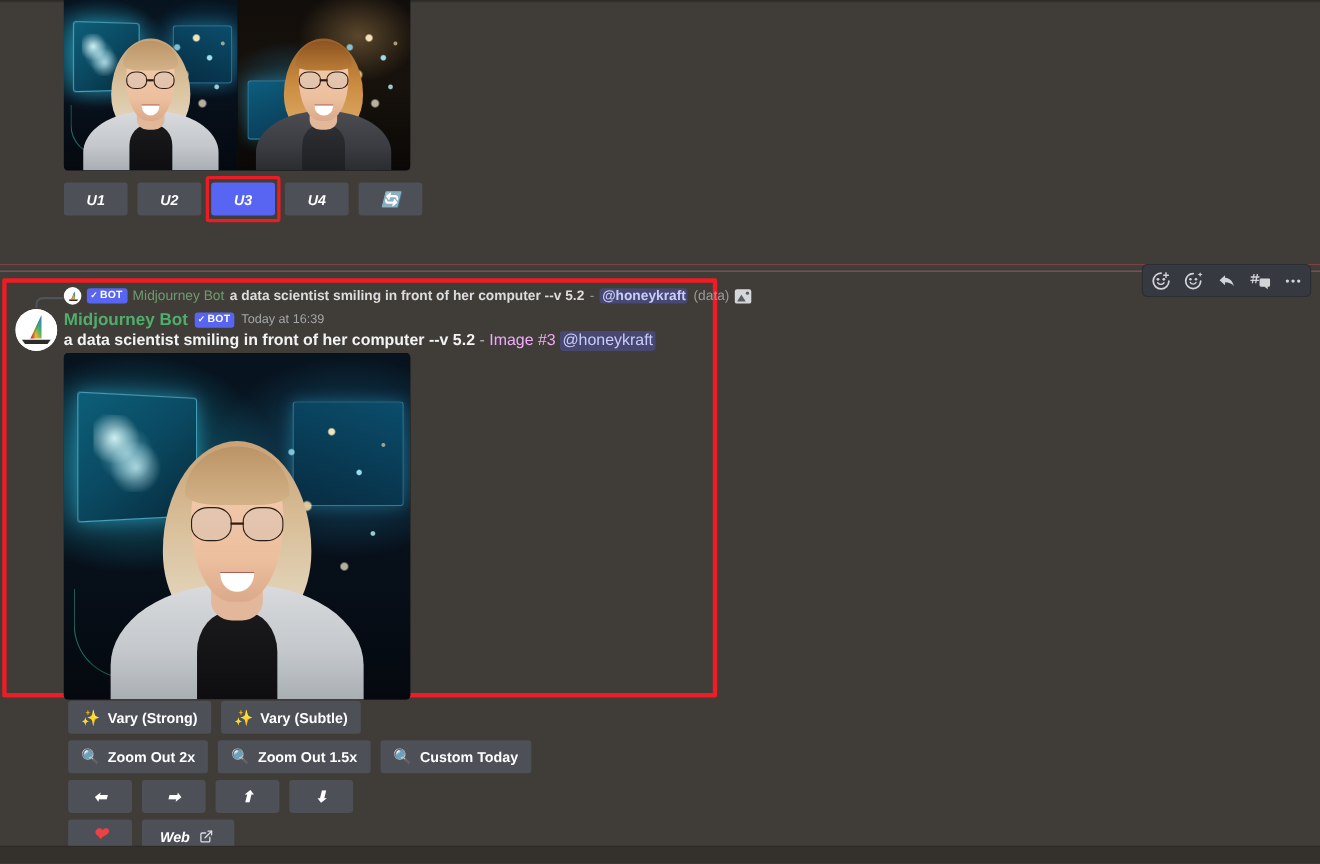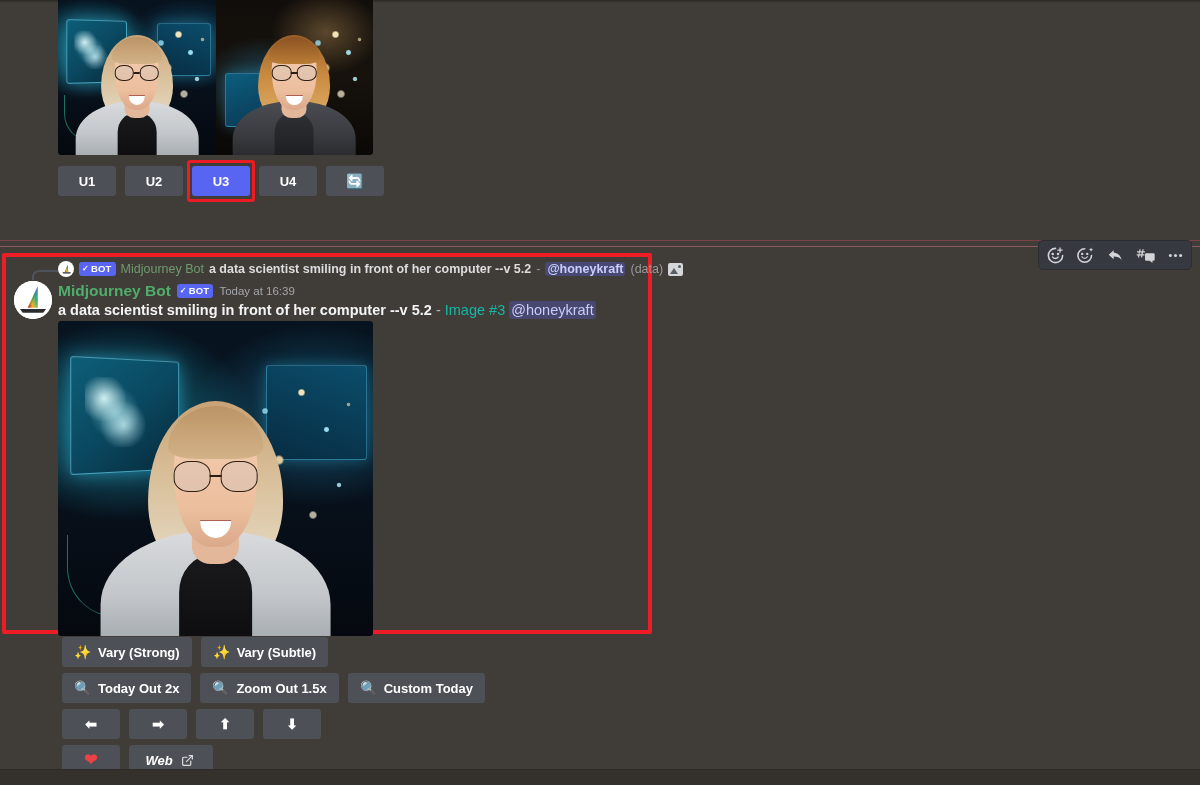--- a/index.html
+++ b/index.html
@@ -205,21 +205,21 @@
     font-family: "Liberation Sans", sans-serif;
     font-size: 13px;
     font-weight: 600;
     display: flex;
     align-items: center;
     justify-content: center;
     gap: 6px;
     cursor: pointer;
     line-height: 1;
   }
-  .mj-btn.square { width: 58px; min-width: 58px; padding: 0; }
+  .mj-btn.square { width: 58px; min-width: 58px; padding: 0; font-style: italic; }
   .mj-btn.primary {
     background: #5865f2;
     text-align: center;
   }
   .mj-btn.wide { min-width: 96px; }
   .emoji-ico {
     display: inline-flex;
     align-items: center;
     justify-content: center;
     width: 18px; height: 18px;
@@ -362,21 +362,21 @@
 
   .msg-body {
     position: absolute;
     left: 52px; top: 45px;
     font-size: 14.5px;
     color: #dcddde;
     white-space: nowrap;
   }
   .msg-body .prompt { font-weight: 700; color: #f2f3f5; }
   .msg-body .dash { color: #b5b8bb; font-weight: 400; }
-  .msg-body .imgno { color: #14b8a6; font-weight: 400; }
+  .msg-body .imgno { color: #f0abfc; font-weight: 400; }
   .msg-body .mention {
     color: #c9cdfb;
     background: rgba(88,101,242,.30);
     border-radius: 3px;
     padding: 1px 2px;
     font-weight: 500;
   }
 
   .main-image {
     position: absolute;
@@ -635,21 +635,21 @@
     </button>
     <button class="mj-btn wide">
       <span class="emoji-ico">✨</span>
       <span>Vary (Subtle)</span>
     </button>
   </div>
 
   <div class="btn-row" style="left:62px; top:673px;">
     <button class="mj-btn wide">
       <span class="emoji-ico">🔍</span>
-      <span>Today Out 2x</span>
+      <span>Zoom Out 2x</span>
     </button>
     <button class="mj-btn wide">
       <span class="emoji-ico">🔍</span>
       <span>Zoom Out 1.5x</span>
     </button>
     <button class="mj-btn wide">
       <span class="emoji-ico">🔍</span>
       <span>Custom Today</span>
     </button>
   </div>

